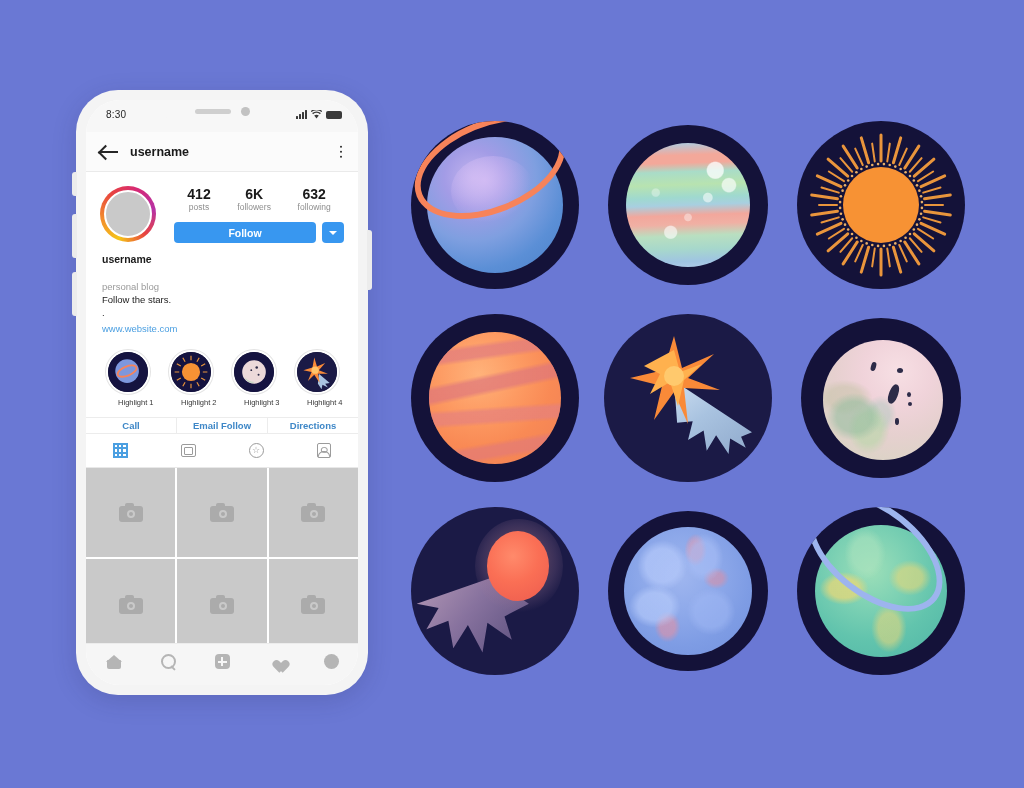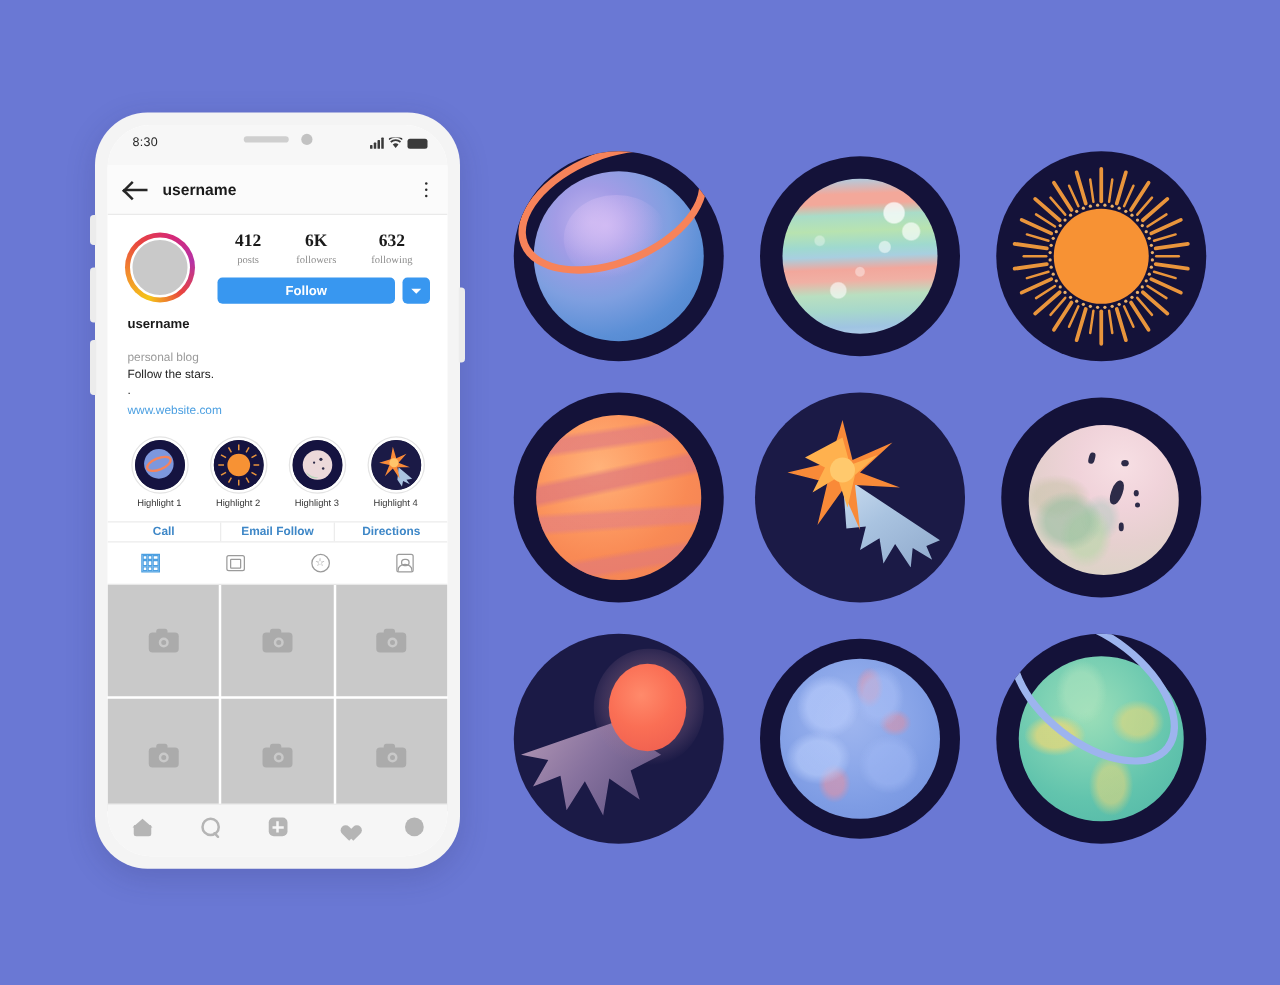--- a/index.html
+++ b/index.html
@@ -92,21 +92,21 @@
   #avatar-ring {
     width: 56px; height: 56px; border-radius: 50%; flex: none;
     background: conic-gradient(from 200deg, #f5c518, #f28c2e, #e8443f, #d62976, #b632a5, #e8443f, #f5c518);
     display: flex; align-items: center; justify-content: center;
   }
   #avatar-inner {
     width: 48px; height: 48px; border-radius: 50%;
     background: #c9c9c9; border: 2px solid #fff;
   }
   #stats-and-actions { flex: 1; margin-left: 18px; }
-  #stats-row { display: flex; justify-content: space-around; text-align: center; font-family: Liberation Serif, serif; }
+  #stats-row { display: flex; justify-content: space-around; text-align: center; }
   .stat-num { font-size: 14px; font-weight: bold; color: #1a1a1a; line-height: 1.15; }
   .stat-label { font-size: 8.5px; color: #8e8e8e; }
   #actions-row { display: flex; gap: 6px; margin-top: 10px; }
   #follow-button {
     flex: 1; height: 21px; background: #3897f0; border-radius: 4px;
     color: #fff; font-size: 10.5px; font-weight: bold;
     display: flex; align-items: center; justify-content: center; border: none; cursor: pointer;
   }
   #follow-dropdown-button {
     width: 22px; height: 21px; background: #3897f0; border-radius: 4px;
@@ -119,21 +119,21 @@
 
   
   #bio-block { padding: 10px 16px 0 16px; }
   #bio-name { font-size: 10.5px; font-weight: bold; color: #1a1a1a; }
   #bio-category { font-size: 9.5px; color: #9a9a9a; margin-top: 16px; }
   .bio-line { font-size: 9.5px; color: #222; margin-top: 2px; }
   #bio-website { font-size: 9.5px; color: #4b9fe1; margin-top: 3px; display: inline-block; }
 
   
   #highlights-row { display: flex; justify-content: space-around; padding: 14px 10px 10px 10px; }
-  .highlight-item { text-align: center; width: 52px; }
+  .highlight-item { text-align: right; width: 52px; }
   .highlight-circle {
     width: 44px; height: 44px; border-radius: 50%; margin: 0 auto;
     border: 2px solid #fff; box-shadow: 0 0 0 1px #e4e4e4;
     overflow: hidden; position: relative; background: #16163a;
   }
   .highlight-label { font-size: 7.5px; color: #363636; margin-top: 4px; }
 
   
   #contact-row {
     display: flex; border-top: 1px solid #ececec; border-bottom: 1px solid #ececec;

